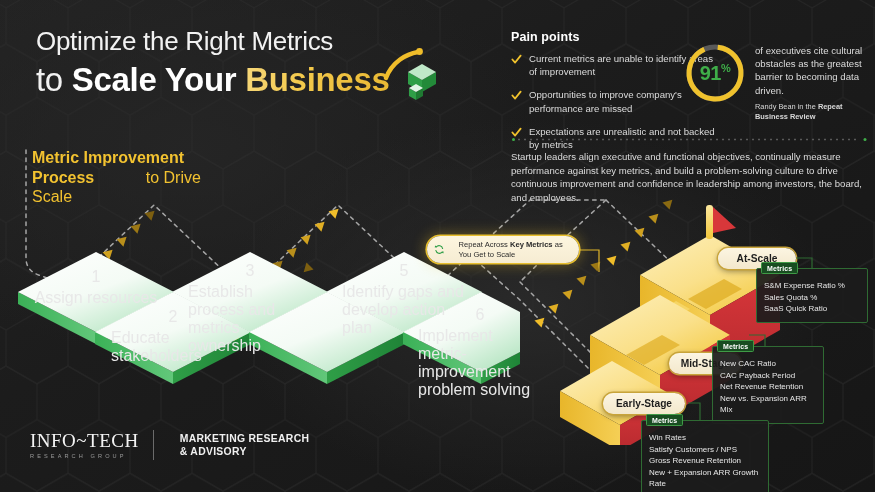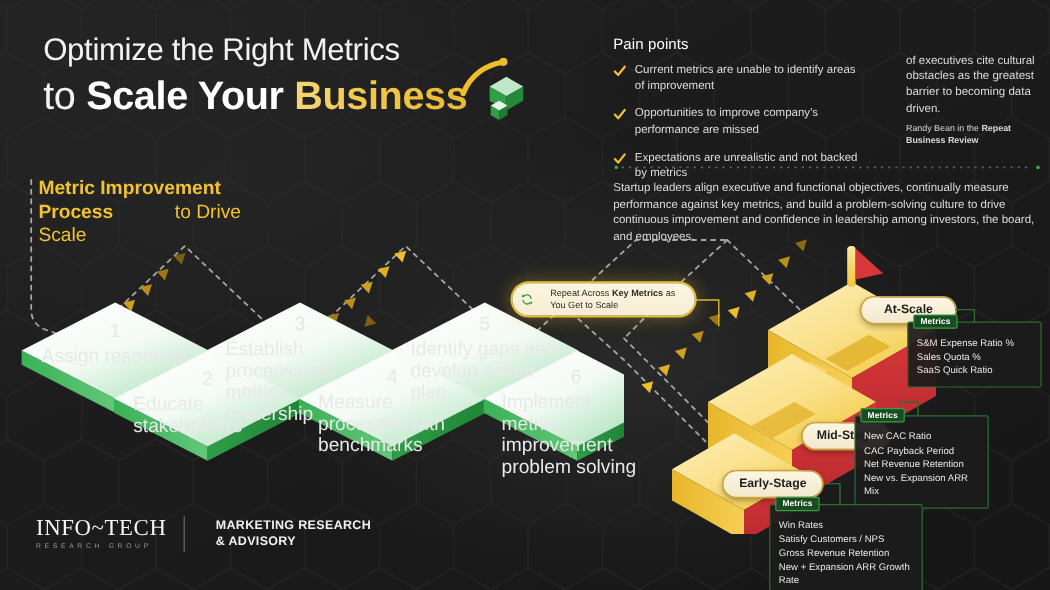--- a/index.html
+++ b/index.html
@@ -18,21 +18,21 @@
   #title{position:absolute;left:36px;top:22px;width:470px;}
   .t-l1{font-size:26px;line-height:38px;font-weight:300;color:#f2f2f2;letter-spacing:-.3px;white-space:nowrap;}
   .t-l2{font-size:33px;line-height:40px;font-weight:300;color:#f2f2f2;letter-spacing:-.3px;white-space:nowrap;}
   .t-bold{font-weight:700;color:#ffffff;}
   .t-gold{font-weight:700;background:linear-gradient(100deg,#f6d77a 0%,#f3c94b 40%,#e9b833 100%);
           -webkit-background-clip:text;background-clip:text;color:transparent;}
   #title-icon{position:absolute;left:378px;top:48px;width:68px;height:60px;}
 
   
   #pain{position:absolute;left:511px;top:30px;width:210px;}
-  .pain-h{font-size:12.5px;font-weight:400;color:#ffffff;margin-bottom:8px;letter-spacing:.1px;}
+  .pain-h{font-size:12.5px;font-weight:700;color:#ffffff;margin-bottom:8px;letter-spacing:.1px;}
   .pain-item{display:flex;gap:7px;margin-bottom:10px;}
   .pain-check{flex:0 0 auto;width:11px;height:11px;margin-top:2px;}
   .pain-txt{font-size:9.6px;line-height:13.2px;color:#dcdcdc;}
 
   
   #donut-wrap{position:absolute;left:684px;top:42px;width:62px;height:62px;}
   #donut-label{position:absolute;left:0;top:0;width:62px;height:62px;display:flex;align-items:center;
                justify-content:center;font-weight:700;color:#3fae49;font-size:20px;letter-spacing:-.5px;}
   #donut-label sup{font-size:11px;font-weight:700;top:-.45em;position:relative;}
   #stat-text{position:absolute;left:755px;top:44px;width:112px;font-size:9.6px;line-height:13.2px;color:#dcdcdc;}
@@ -129,20 +129,30 @@
       <div class="pain-txt">Opportunities to improve company's performance are missed</div>
     </div>
     <div class="pain-item">
       <svg class="pain-check" viewBox="0 0 12 12">
           <path d="M1.5 6 L4.5 9.3 L10.5 1.8" fill="none" stroke="#f0c22d" stroke-width="2" stroke-linecap="round" stroke-linejoin="round"></path>
         </svg>
       <div class="pain-txt">Expectations are unrealistic and not backed by metrics</div>
     </div>
   </div>
 
+  <div id="donut-wrap">
+    <svg width="62" height="62" viewBox="0 0 62 62">
+      <circle cx="31" cy="31" r="26" fill="none" stroke="#5a5a5a" stroke-width="5"></circle>
+      <circle id="donut-arc" cx="31" cy="31" r="26" fill="none" stroke="#f0c22d" stroke-width="5" stroke-linecap="butt" transform="rotate(-84 31 31)" stroke-dasharray="148.66016436786902 163.36281798666926"></circle>
+    </svg>
+    <div id="donut-label">
+        <span>91</span>
+        <sup>%</sup>
+      </div>
+  </div>
   <div id="stat-text">of executives cite cultural obstacles as the greatest barrier to becoming data driven.</div>
   <div id="stat-src"><span>Randy Bean in the </span><b>Repeat Business Review</b></div>
 
   <svg class="dotrow" width="355" height="3" viewBox="0 0 355 3">
     <circle cx="1.5" cy="1.5" r="1.5" fill="#3fae49"></circle>
     <line x1="6" y1="1.5" x2="348" y2="1.5" stroke="#5a5a5a" stroke-width="1.6" stroke-dasharray="2 4"></line>
     <circle cx="353" cy="1.5" r="1.5" fill="#3fae49"></circle>
   </svg>
 
   <div id="lead">Startup leaders align executive and functional objectives, continually measure performance against key metrics, and build a problem-solving culture to drive continuous improvement and confidence in leadership among investors, the board, and employees.</div>
@@ -318,24 +328,20 @@
     <div class="num">1</div>
     <div class="lbl">Assign resources</div>
   </div>
   <div class="dia-txt" style="left:173px;top:308px;">
     <div class="num">2</div>
     <div class="lbl">Educate stakeholders</div>
   </div>
   <div class="dia-txt" style="left:250px;top:262px;">
     <div class="num">3</div>
     <div class="lbl">Establish process and metrics ownership</div>
-  </div>
-  <div class="dia-txt" style="left:327px;top:306px;">
-    <div class="num">4</div>
-    <div class="lbl">Measure processes with benchmarks</div>
   </div>
   <div class="dia-txt" style="left:404px;top:262px;">
     <div class="num">5</div>
     <div class="lbl">Identify gaps and develop action plan</div>
   </div>
   <div class="dia-txt" style="left:480px;top:306px;">
     <div class="num">6</div>
     <div class="lbl">Implement metric-improvement problem solving</div>
   </div>
 

